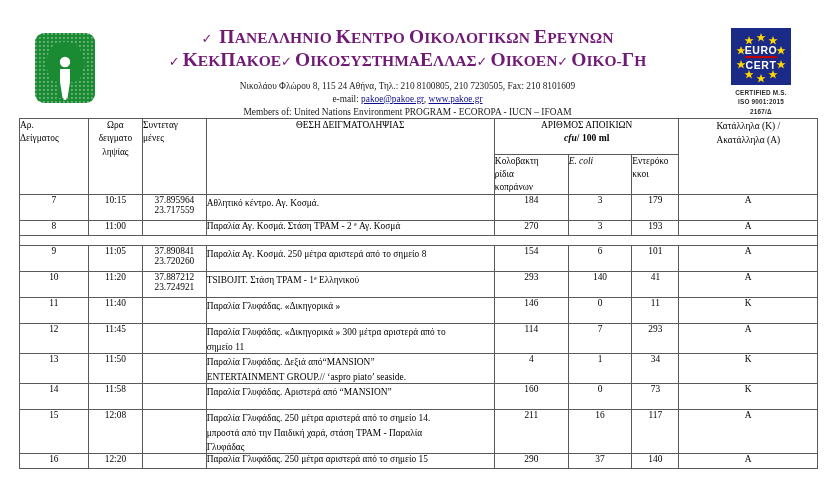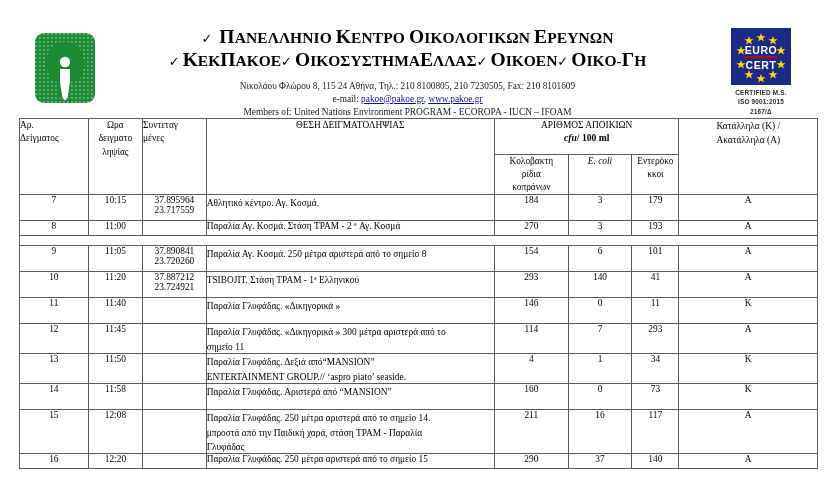--- a/index.html
+++ b/index.html
@@ -36,21 +36,21 @@
   }
   .tree-logo {
     display: block;
   }
   .header-center {
     flex: 1 1 auto;
     text-align: center;
     padding: 0 4px;
   }
   .org-line {
-    color: #000000;
+    color: #701a75;
     font-family: "Liberation Serif", serif;
     font-weight: bold;
     white-space: nowrap;
     line-height: 1.12;
   }
   .org-line-1 { font-size: 15.5px; letter-spacing: .1px; }
   .org-line-2 { font-size: 15.5px; margin-top: 1px; }
   .org-line .cap { font-size: 19.5px; }
   .org-line .tick {
     font-size: 13px;
@@ -160,21 +160,21 @@
     vertical-align: middle;
     line-height: 1.35;
     padding: 3px 0 3px 0;
   }
   .hdr-group .cfu {
     font-weight: bold;
     font-size: 9.6px;
   }
   .hdr-group .cfu i { font-family: "Liberation Serif", serif; }
   .hdr-sub {
-    text-align: center;
+    text-align: left;
     font-size: 9.4px;
     vertical-align: middle;
     line-height: 1.4;
     padding: 2px 1px;
   }
   .hdr-sub.italic { font-style: italic; }
   .hdr-verdict {
     text-align: center;
     font-weight: bold;
     font-size: 9.6px;

